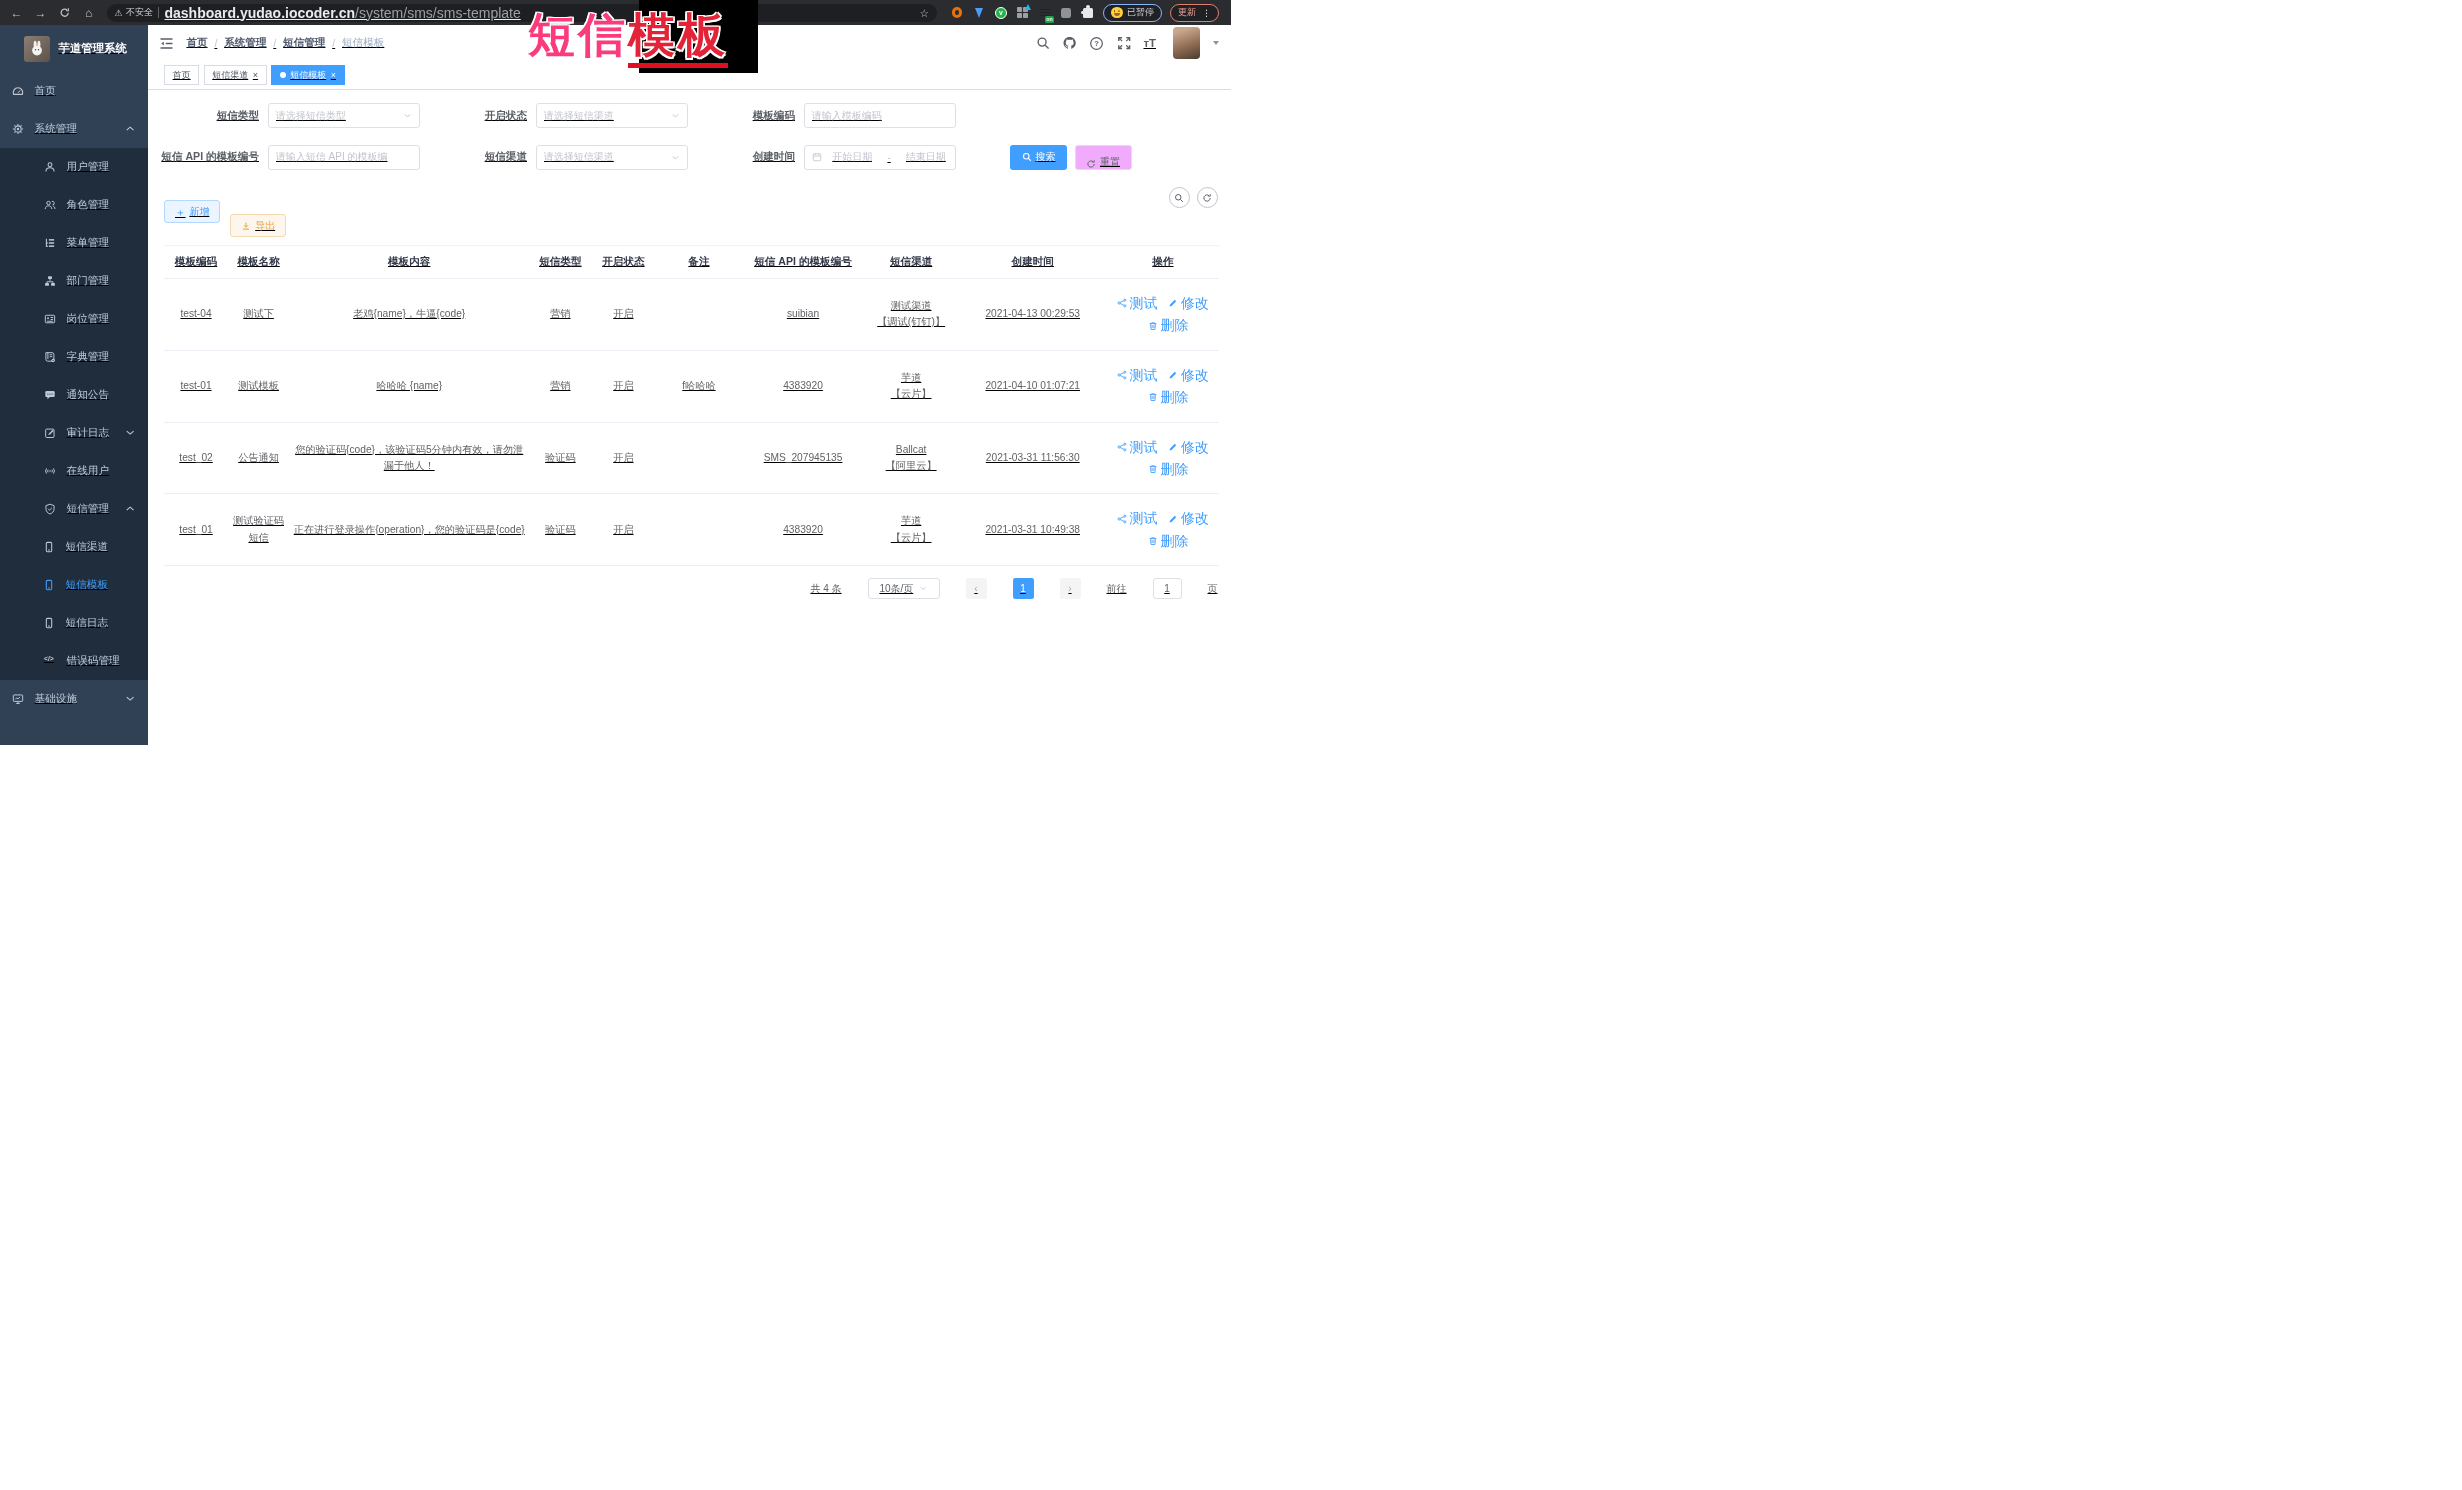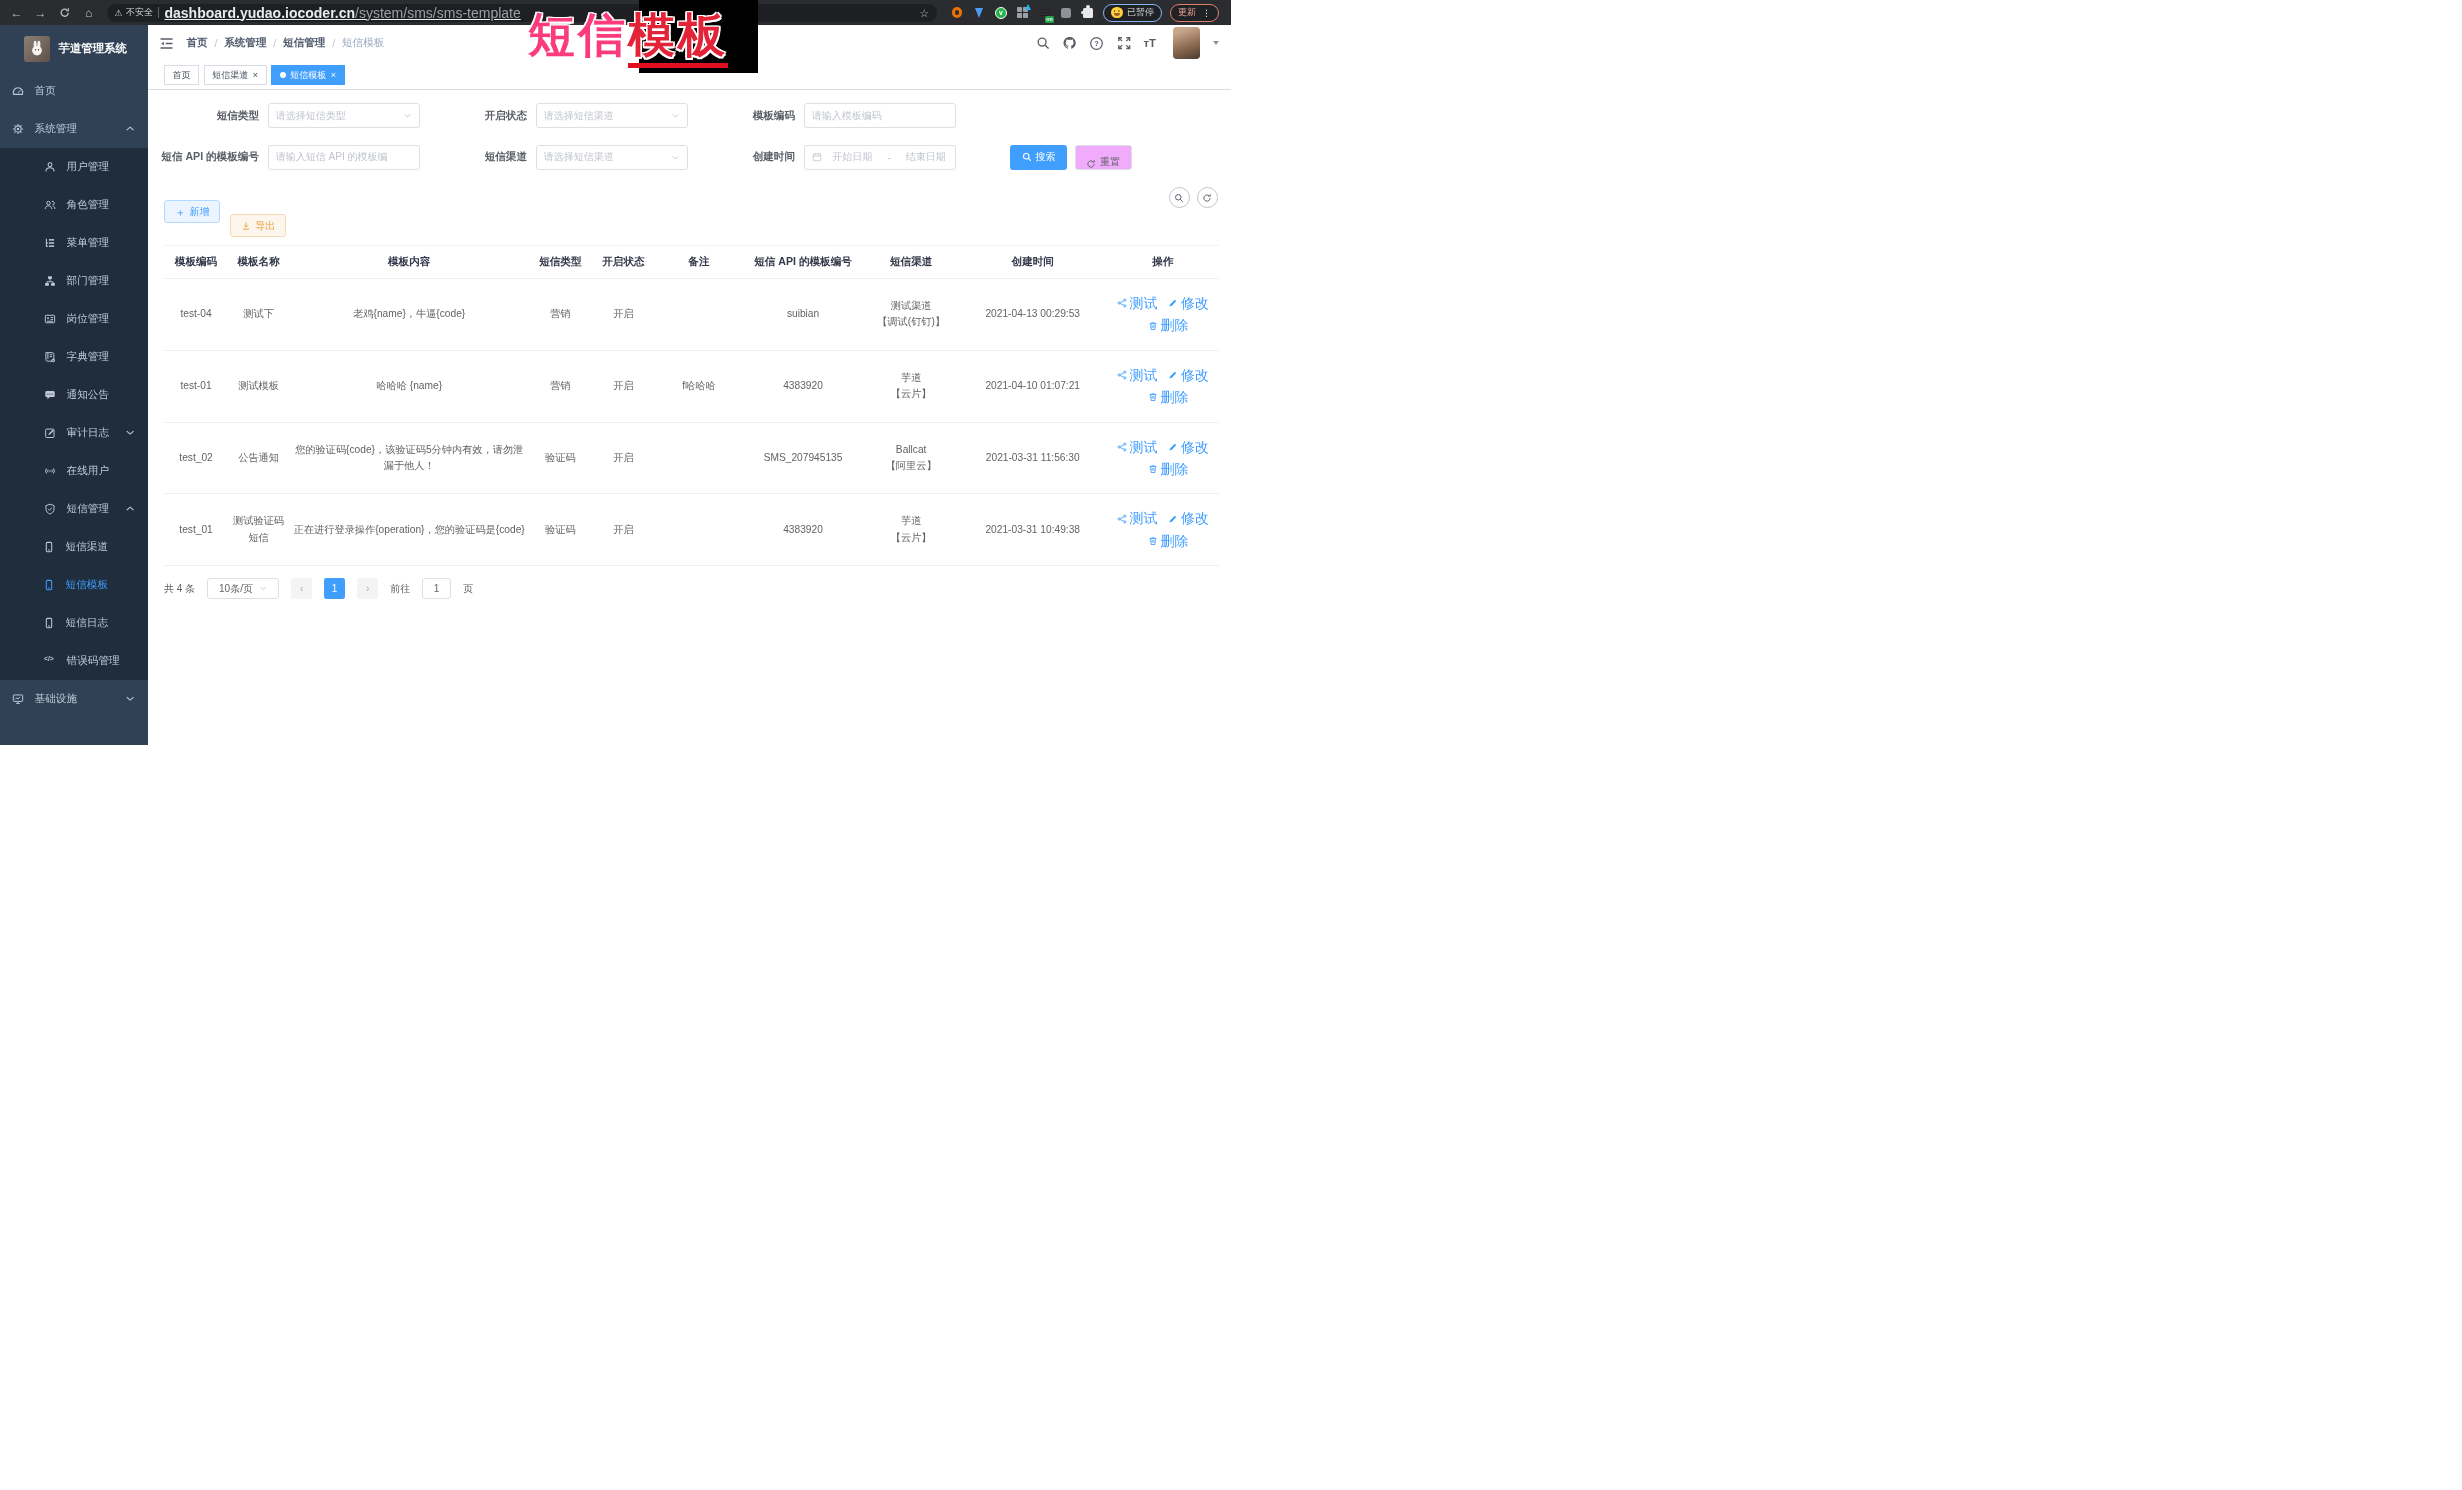--- a/index.html
+++ b/index.html
@@ -41,21 +41,21 @@
   .update .dots { color:#e8eaed; font-size:9px; letter-spacing:0; }
 
   
   .overlay-black { position:absolute; left:639px; top:0; width:119px; height:73px; background:#000; z-index:50; }
   .overlay-title { position:absolute; left:528px; top:3px; z-index:51; font-size:47px; font-weight:bold; line-height:1.35; letter-spacing:3px; white-space:nowrap;
     text-shadow:-1.5px -1.5px 0 #fff, 1.5px -1.5px 0 #fff, -1.5px 1.5px 0 #fff, 1.5px 1.5px 0 #fff, 0 1.5px 0 #fff, 0 -1.5px 0 #fff, 1.5px 0 0 #fff, -1.5px 0 0 #fff; }
   .overlay-title .p1 { color:#fb3b7c; }
   .overlay-title .p2 { color:#e32337; border-bottom:5.3px solid #e01020; padding-bottom:1.5px; }
 
   
-  .app { display:flex; height:720px; }
+  .app { display:flex; height:720px;text-decoration:underline; }
   .sidebar { width:148px; background:#304156; flex:0 0 148px; color:#bfcbd9; position:relative; }
   .side-logo { height:47px; display:flex; align-items:center; padding:0 0 0 23.5px; gap:9px; }
   .logo-box { width:26px; height:26px; border-radius:3px; background:linear-gradient(135deg,#8d7f74,#5d5149); display:flex; align-items:center; justify-content:center; }
   .brand { color:#fff; font-size:11.4px; font-weight:600; }
   .menu { font-size:10.6px; }
   .m-item { height:38px; display:flex; align-items:center; padding-left:12px; gap:10.6px; cursor:pointer; }
   .m-item .lbl { flex:1; }
   .m-item .chev { margin-right:13.6px; color:#bfcbd9; }
   .submenu { background:#1f2d3d; }
   .submenu .m-item { padding-left:44px; }
@@ -109,21 +109,21 @@
 
   
   table { width:1055px; border-collapse:collapse; table-layout:fixed; }
   thead th { font-size:10.6px; color:#33394a; font-weight:bold; padding:9px 4.5px; border-bottom:0.8px solid #ebeef5; border-top:0.8px solid #f2f3f5; }
   tbody td { font-size:10.2px; color:#606266; text-align:center; padding:13px 4.5px; border-bottom:0.8px solid #ebeef5; line-height:1.6; word-break:break-word; }
   .act-link { color:#409eff; font-size:14px; display:inline-flex; align-items:center; gap:2.3px; cursor:pointer; white-space:nowrap; }
   .act-link + .act-link { margin-left:11px; }
   .aicon { width:10px; height:10px; }
 
   
-  .pager { display:flex; align-items:center; gap:12px; margin:12px 1.5px 0 0; font-size:10px; color:#606266; }
+  .pager { display:flex; align-items:center; justify-content:flex-end; gap:26px; margin:12px 1.5px 0 0; font-size:10px; color:#606266; }
   .psel { width:72px; height:21px; border:0.8px solid #dcdfe6; border-radius:3px; display:flex; align-items:center; justify-content:center; gap:6px; color:#606266; cursor:pointer; }
   .pbtn { width:21px; height:21px; background:#f4f4f5; border-radius:2.3px; color:#a8abb2; display:flex; align-items:center; justify-content:center; font-size:10px; cursor:pointer; }
   .pnum { width:21px; height:21px; background:#409eff; border-radius:2.3px; color:#fff; display:flex; align-items:center; justify-content:center; font-size:10px; cursor:pointer; }
   .pjump { width:29px; height:21px; border:0.8px solid #dcdfe6; border-radius:3px; display:flex; align-items:center; justify-content:center; color:#606266; }
 </style>
 </head>
 <body>
 
 <div class="browser-bar">
   <span class="bnav">←</span>

